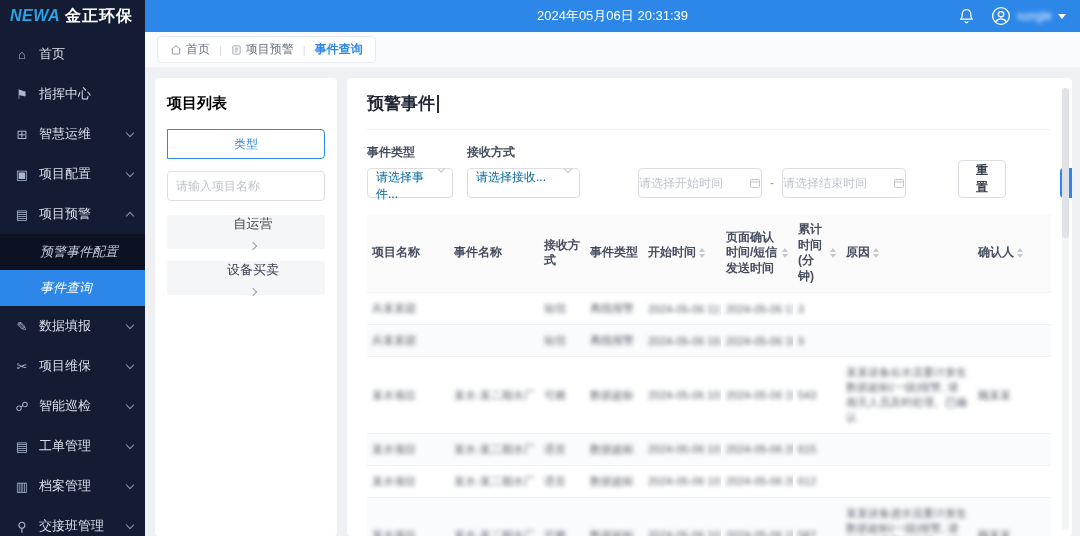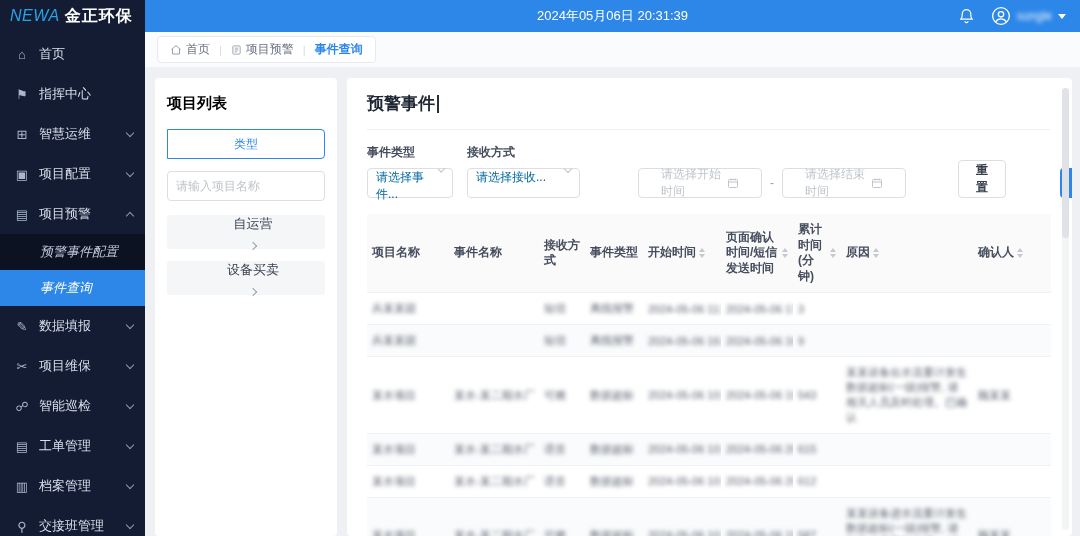--- a/index.html
+++ b/index.html
@@ -2,21 +2,21 @@
 <html><head>
 <meta charset="utf-8">
 <style>
   * { margin:0; padding:0; box-sizing:border-box; }
   html,body { width:1080px; height:536px; overflow:hidden; }
   body { font-family:"Liberation Sans","DejaVu Sans",sans-serif; background:#eef0f4; }
 
   
   .topbar { display:flex; height:32px; background:#2d87e9; color:#fff; }
   .logo { width:145px; flex:0 0 145px; background:#131c33; display:flex; align-items:center; padding-left:10px; gap:5px; }
-  .logo-newa { color:#2aa2e8; font-weight:400; font-style:italic; font-size:16px; letter-spacing:.5px; }
+  .logo-newa { color:#2aa2e8; font-weight:700; font-style:italic; font-size:16px; letter-spacing:.5px; }
   .logo-cn { color:#fff; font-weight:700; font-size:16px; letter-spacing:1px; }
   .topbar-main { flex:1; position:relative; display:flex; align-items:center; justify-content:center; }
   .datetime { font-size:13px; color:#fff; }
   .topbar-right { position:absolute; right:14px; top:0; height:100%; display:flex; align-items:center; gap:16px; }
   .tb-icon { display:flex; align-items:center; cursor:pointer; }
   .user-wrap { display:flex; align-items:center; gap:6px; cursor:pointer; }
   .username { font-size:12px; color:#eaf2fd; filter:blur(2px); }
   .caret-dn { width:0; height:0; border-left:4px solid transparent; border-right:4px solid transparent; border-top:5px solid #ffffff; }
 
   
@@ -60,21 +60,21 @@
   .main-panel { flex:1; background:#fff; border-radius:4px; padding:14px 22px 0 20px; position:relative; overflow:hidden; }
   .mp-title-row { display:flex; align-items:center; padding-bottom:14px; border-bottom:1px solid #edeff2; }
   .mp-title { font-size:17px; font-weight:700; color:#1f2533; }
   .text-cursor { width:1.5px; height:18px; background:#2b2f38; margin-left:2px; }
 
   .filters { display:flex; align-items:flex-end; gap:14px; margin-top:14px; }
   .f-group label { display:block; font-size:12px; font-weight:700; color:#454d5e; margin-bottom:7px; }
   .f-select { width:86px; height:30px; border:1px solid #dcdee3; border-radius:4px; display:flex; align-items:flex-start; justify-content:space-between; padding:0 8px; font-size:12px; color:#0369a1; cursor:pointer; background:#fff; }
   .f-sel-chev { width:6px; height:6px; border-right:1.3px solid #c0c4cc; border-bottom:1.3px solid #c0c4cc; transform:rotate(45deg); margin-top:-3px; }
   .date-wrap { display:flex; align-items:center; gap:8px; margin-left:44px; }
-  .f-date { width:124px; height:30px; border:1px solid #dcdee3; border-radius:4px; display:flex; align-items:center; justify-content:space-between; padding:0 22px; font-size:12px; color:#bfc4cc; cursor:pointer; background:#fff; }
+  .f-date { width:124px; height:30px; border:1px solid #dcdee3; border-radius:4px; display:flex; align-items:center; justify-content:space-between; padding:0 0; font-size:12px; color:#bfc4cc; cursor:pointer; background:#fff; }
   .range-sep { color:#9aa1ad; font-size:12px; }
   .btn-reset { height:38px; padding:0 17px; border:1px solid #dcdee3; border-radius:4px; background:#fff; font-size:12px; color:#343b49; font-weight:700; cursor:pointer; margin-left:38px; }
   .btn-search { height:30px; padding:0 18px; border:none; border-radius:4px; background:#2d87e9; font-size:12px; color:#fff; cursor:pointer; margin-left:40px; }
 
   
   table { width:100%; border-collapse:collapse; table-layout:fixed; margin-top:16px; }
   thead th { background:#fafafa; font-size:12px; font-weight:700; color:#454d5e; text-align:left; padding:8px 5px; line-height:1.3; vertical-align:middle; }
   .th-inner { display:flex; align-items:center; gap:3px; }
   .sorter { display:flex; flex-direction:column; gap:2px; flex:0 0 auto; }
   .s-up { width:0; height:0; border-left:3px solid transparent; border-right:3px solid transparent; border-bottom:4px solid #c5c8ce; }

